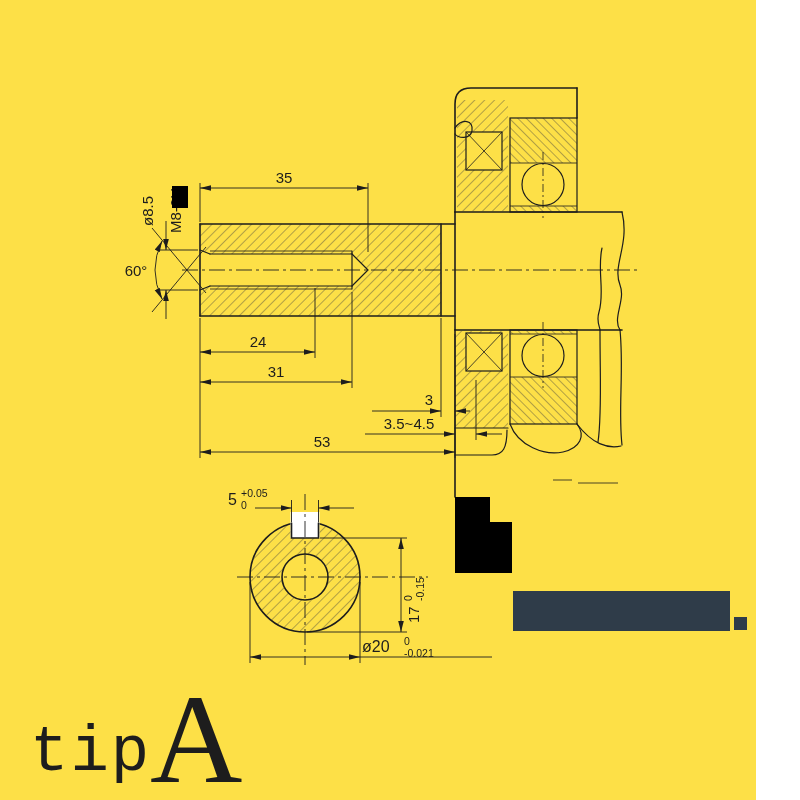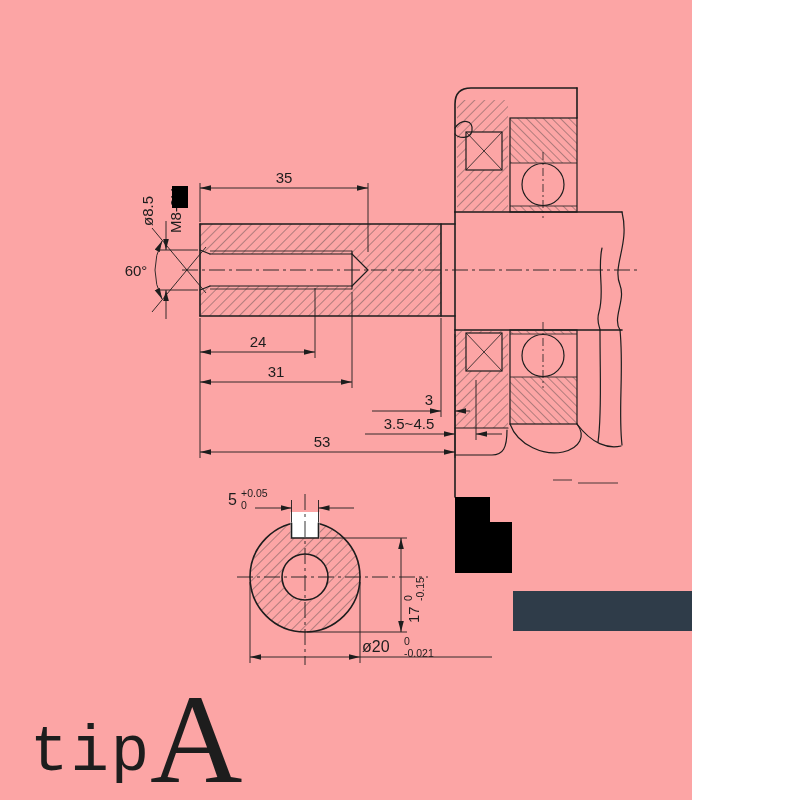--- a/index.html
+++ b/index.html
@@ -1,16 +1,16 @@
 <!DOCTYPE html>
 <html><head>
 <meta charset="utf-8">
 <style>
   html,body{margin:0;padding:0;background:#ffffff;}
-  .stage{position:relative;width:692px;height:800px;background:#fca5a5;overflow:hidden;
+  .stage{position:relative;width:756px;height:800px;background:#fde047;overflow:hidden;
          font-family:"Liberation Sans",sans-serif;}
   svg{display:block;}
   svg text{font-family:"Liberation Sans",sans-serif;fill:#1d1d1d;}
   .ol   {stroke:#1d1d1d;stroke-width:1.6;fill:none;stroke-linecap:round;}
   .ol2  {stroke:#1d1d1d;stroke-width:1.2;fill:none;stroke-linecap:round;}
   .thin {stroke:#1d1d1d;stroke-width:0.8;fill:none;}
   .dim  {stroke:#1d1d1d;stroke-width:0.9;fill:none;}
   .cl   {stroke:#1d1d1d;stroke-width:0.9;fill:none;stroke-dasharray:16 4 3 4;}
   .clb  {stroke:#1d1d1d;stroke-width:0.8;fill:none;stroke-dasharray:8 3 2 3;}
   .dimtext{font-size:15px;}

